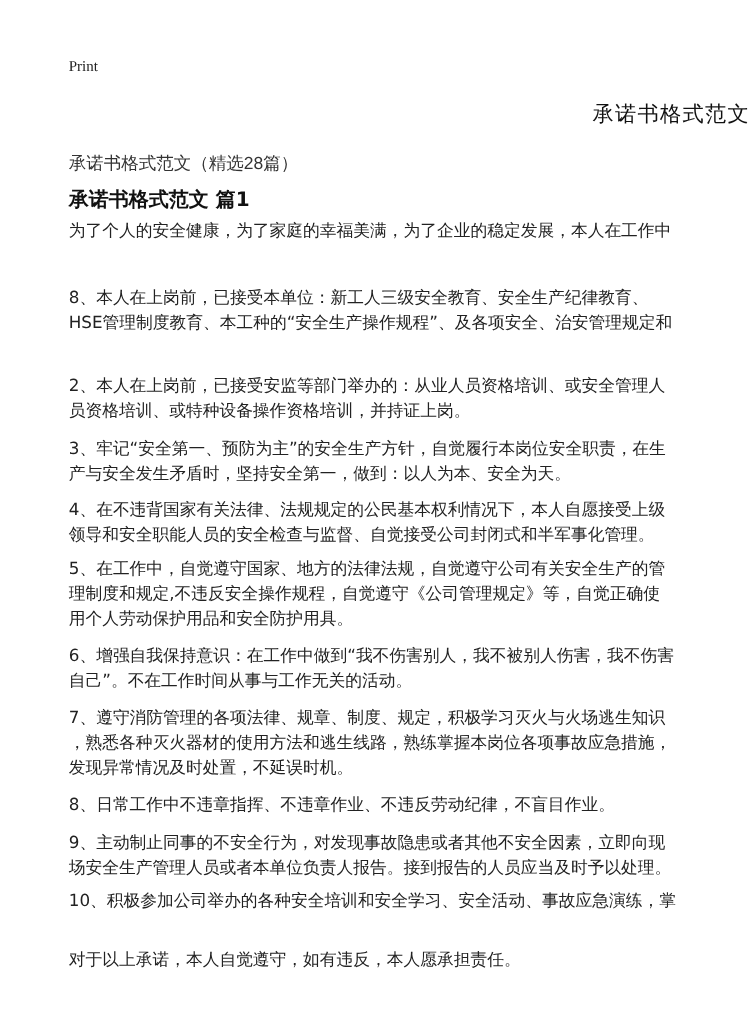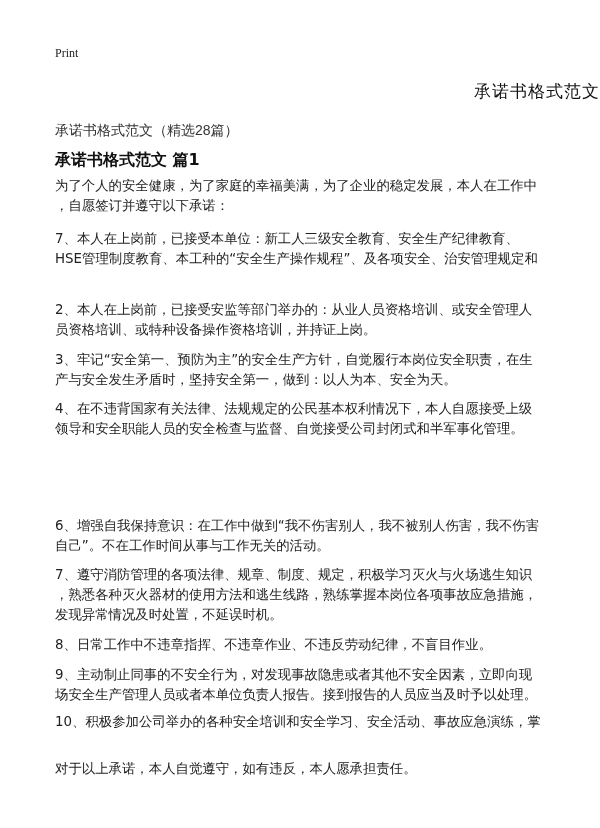--- a/index.html
+++ b/index.html
@@ -44,43 +44,47 @@
   <div class="print-label">Print</div>
 
   <div class="doc-title">承诺书格式范文</div>
 
   <div class="subtitle">承诺书格式范文（精选28篇）</div>
 
   <div class="section-heading">承诺书格式范文 篇1</div>
 
   <div class="para" style="top:176px">
     <span class="line">为了个人的安全健康，为了家庭的幸福美满，为了企业的稳定发展，本人在工作中</span>
-    <span class="line">，自愿签订并遵守以下承诺：</span>
   </div>
 
   <div class="para" style="top:229px">
-    <span class="line">7、本人在上岗前，已接受本单位：新工人三级安全教育、安全生产纪律教育、</span>
+    <span class="line">8、本人在上岗前，已接受本单位：新工人三级安全教育、安全生产纪律教育、</span>
     <span class="line">HSE管理制度教育、本工种的“安全生产操作规程”、及各项安全、治安管理规定和</span>
   </div>
 
   <div class="para" style="top:300px">
     <span class="line">2、本人在上岗前，已接受安监等部门举办的：从业人员资格培训、或安全管理人</span>
     <span class="line">员资格培训、或特种设备操作资格培训，并持证上岗。</span>
   </div>
 
   <div class="para" style="top:350px">
     <span class="line">3、牢记“安全第一、预防为主”的安全生产方针，自觉履行本岗位安全职责，在生</span>
     <span class="line">产与安全发生矛盾时，坚持安全第一，做到：以人为本、安全为天。</span>
   </div>
 
   <div class="para" style="top:399px">
     <span class="line">4、在不违背国家有关法律、法规规定的公民基本权利情况下，本人自愿接受上级</span>
     <span class="line">领导和安全职能人员的安全检查与监督、自觉接受公司封闭式和半军事化管理。</span>
   </div>
 
+  <div class="para" style="top:446px">
+    <span class="line">5、在工作中，自觉遵守国家、地方的法律法规，自觉遵守公司有关安全生产的管</span>
+    <span class="line">理制度和规定,不违反安全操作规程，自觉遵守《公司管理规定》等，自觉正确使</span>
+    <span class="line">用个人劳动保护用品和安全防护用具。</span>
+  </div>
 
   <div class="para" style="top:516px">
     <span class="line">6、增强自我保持意识：在工作中做到“我不伤害别人，我不被别人伤害，我不伤害</span>
     <span class="line">自己”。不在工作时间从事与工作无关的活动。</span>
   </div>
 
   <div class="para" style="top:565px">
     <span class="line">7、遵守消防管理的各项法律、规章、制度、规定，积极学习灭火与火场逃生知识</span>
     <span class="line">，熟悉各种灭火器材的使用方法和逃生线路，熟练掌握本岗位各项事故应急措施，</span>
     <span class="line">发现异常情况及时处置，不延误时机。</span>

